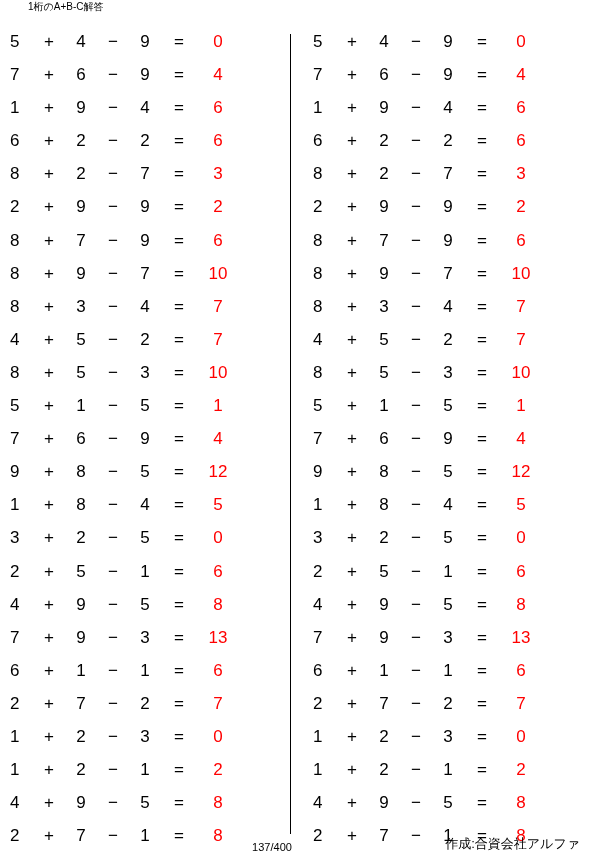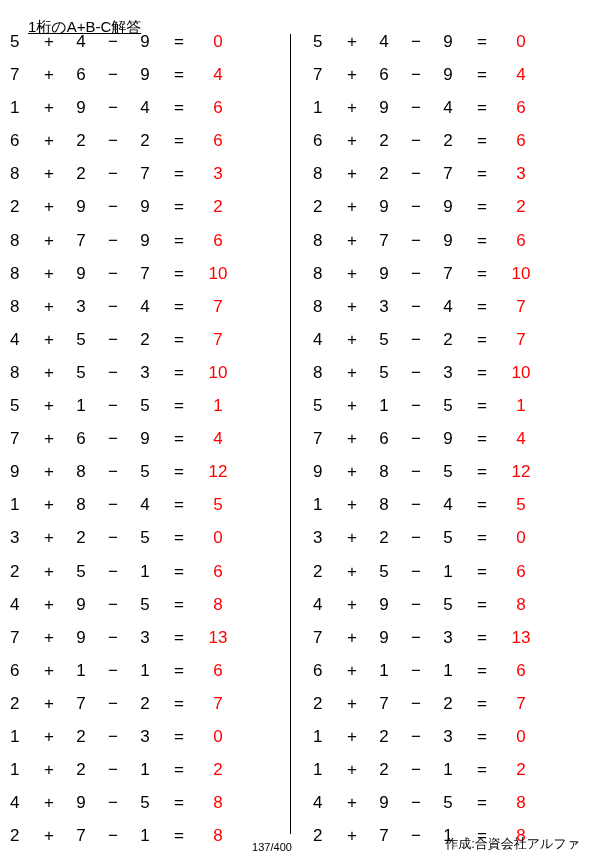--- a/index.html
+++ b/index.html
@@ -16,27 +16,26 @@
     overflow: hidden;
   }
   .page {
     position: relative;
     width: 600px;
     height: 866px;
     box-sizing: border-box;
   }
   .title {
     position: absolute;
-    top: 20px;
+    top: 0;
     left: 28px;
-    font-size: 15px;
+    font-size: 10px;
     line-height: 14px;
     letter-spacing: 0px;
     white-space: nowrap;
-    text-decoration: underline;
   }
   .columns {
     position: absolute;
     top: 32px;
     left: 0;
     width: 600px;
     display: flex;
     flex-direction: row;
   }
   .col {

